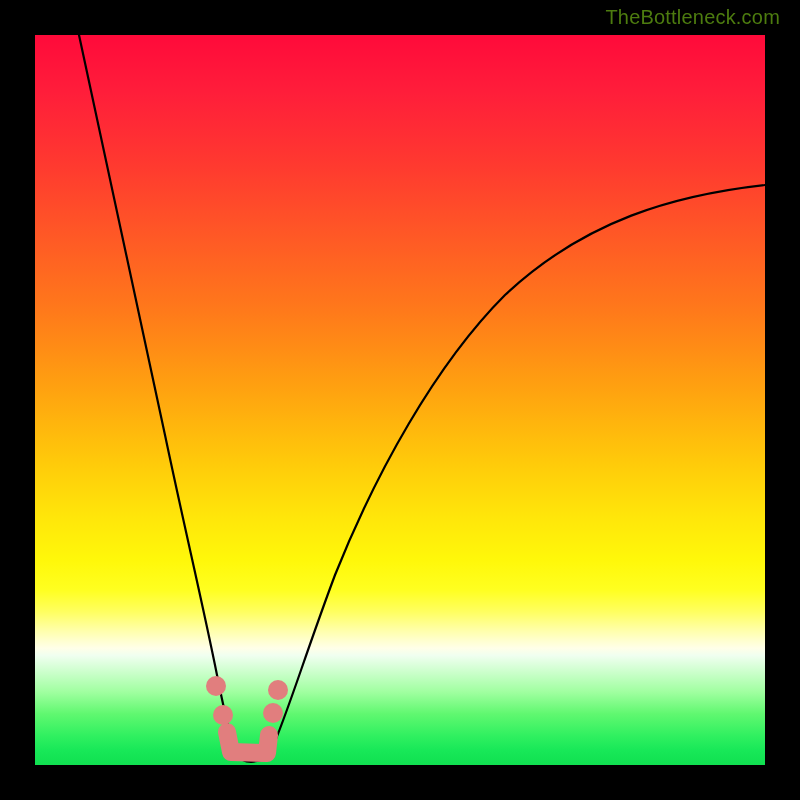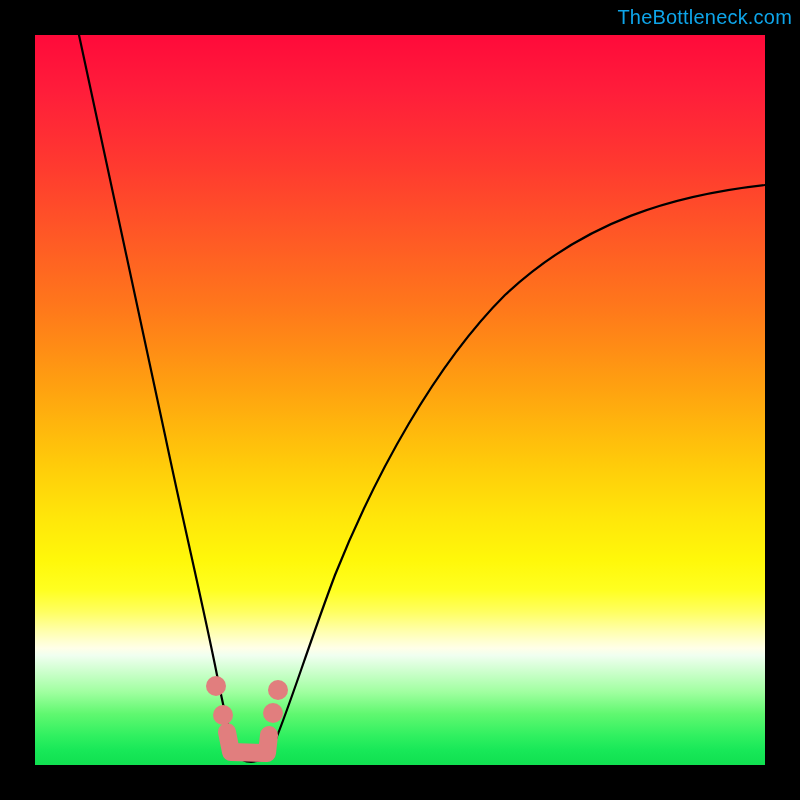--- a/index.html
+++ b/index.html
@@ -43,22 +43,22 @@
       #a0ffa0 90%,
       #60f870 93%,
       #30f060 96%,
       #18e858 98%,
       #10e050 100%
     );
   }
   .watermark {
     position: absolute;
     top: 6px;
-    right: 8px;
-    color: #0ea5e9;
+    right: 20px;
+    color: #4d7c0f;
     font-size: 20px;
     font-weight: 400;
     letter-spacing: 0.2px;
   }
   svg.overlay {
     position: absolute;
     left: 0;
     top: 0;
     width: 730px;
     height: 730px;

